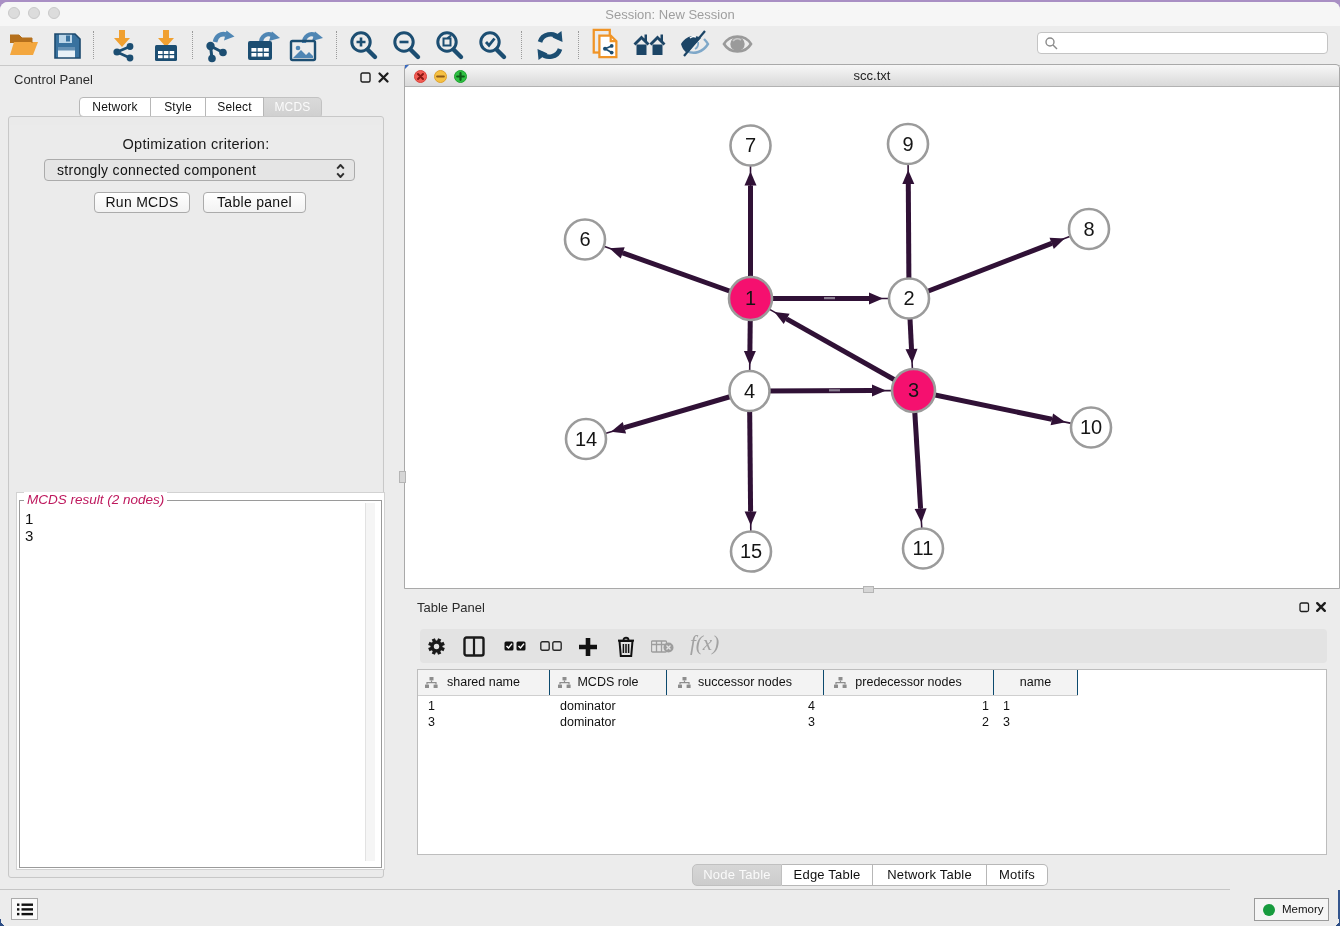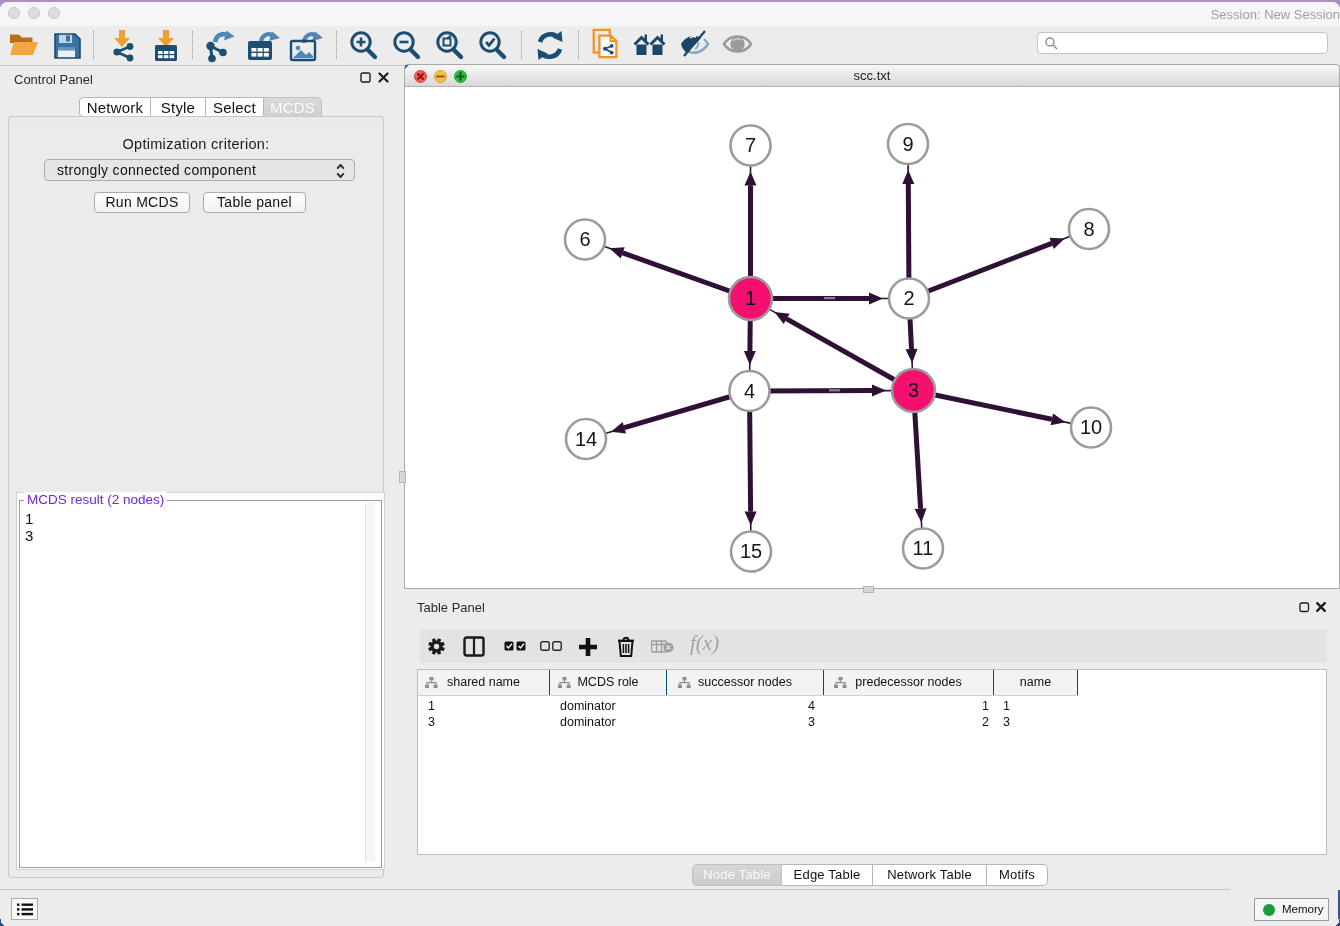--- a/index.html
+++ b/index.html
@@ -1,35 +1,35 @@
 <!DOCTYPE html>
 <html><head><meta charset="utf-8">
 <style>
 html,body{margin:0;padding:0;width:1340px;height:926px;overflow:hidden;}
 body{background:#a98fc4;font-family:"Liberation Sans",sans-serif;position:relative;}
 .abs{position:absolute;}
 #win{position:absolute;left:0;top:2px;width:1340px;height:924px;background:#ececec;border-radius:8px 8px 0 0;}
 #titlebar{position:absolute;left:0;top:2px;width:1340px;height:25px;background:#f6f6f6;border-radius:8px 8px 0 0;border-bottom:1px solid #d9d9d9;}
 .tl{position:absolute;top:5px;width:12px;height:12px;border-radius:50%;background:#dcdcdc;border:1px solid #c9c9c9;box-sizing:border-box;}
-#titletext{position:absolute;top:5px;left:0;width:100%;text-align:right;font-size:13px;color:#9e9e9e;}
+#titletext{position:absolute;top:5px;left:0;width:100%;text-align:center;font-size:13px;color:#9e9e9e;}
 #toolbar{position:absolute;left:0;top:26px;width:1340px;height:39px;background:#ececec;border-bottom:1px solid #c9c9c9;}
 .sep{position:absolute;top:5px;height:28px;width:0;border-left:1px dotted #9a9a9a;}
 .ticon{position:absolute;top:3px;}
 #search{position:absolute;left:1037px;top:6px;width:289px;height:20px;background:#fff;border:1px solid #c4c4c4;border-radius:4px;}
 
 #cptitle{position:absolute;left:14px;top:72px;font-size:13px;color:#2b2b2b;}
-.tab{position:absolute;top:97px;height:20px;box-sizing:border-box;background:#fff;border:1px solid #b7b7b7;color:#111;font-size:15px;font-weight:400;letter-spacing:0.2px;text-align:center;line-height:19px;}
+.tab{position:absolute;top:97px;height:20px;box-sizing:border-box;background:#fff;border:1px solid #b7b7b7;color:#111;font-size:12px;font-weight:400;letter-spacing:0.2px;text-align:center;line-height:19px;}
 #tabpane{position:absolute;left:8px;top:116px;width:376px;height:762px;background:#eaeaea;border:1px solid #c8c8c8;border-radius:3px;box-sizing:border-box;}
 #tabpane .inner{position:absolute;left:1px;top:8px;right:1px;bottom:1px;background:#ebebeb;}
 #optlabel{position:absolute;left:0;top:136px;width:392px;text-align:center;font-size:14.5px;color:#1a1a1a;letter-spacing:0.3px;}
 #combo{position:absolute;left:44px;top:159px;width:311px;height:22px;background:#e5e5e5;border:1px solid #ababab;border-radius:4px;box-sizing:border-box;font-size:14px;color:#111;line-height:20px;padding-left:12px;letter-spacing:0.3px;}
 .btn{position:absolute;top:192px;height:21px;background:linear-gradient(#ffffff,#f2f2f2);border:1px solid #ababab;border-radius:4px;box-sizing:border-box;font-size:14px;color:#111;text-align:center;line-height:19px;letter-spacing:0.3px;}
 #resultbox{position:absolute;left:16px;top:492px;width:367px;height:376px;background:#fff;border:1px solid #d2d2d2;}
 #fs{position:absolute;left:2px;top:7px;width:361px;height:366px;border:1px solid #9a9a9a;}
-#fslegend{position:absolute;left:4px;top:-9px;background:#fff;padding:0 3px;font-size:13.5px;color:#6d28d9;}
+#fslegend{position:absolute;left:4px;top:-9px;background:#fff;padding:0 3px;font-size:13.5px;color:#be185d;font-style:italic;}
 #fstext{position:absolute;left:5px;top:9px;font-size:15px;color:#111;line-height:17px;}
 #fsscroll{position:absolute;left:345px;top:2px;width:9px;height:358px;background:#f5f5f5;border-left:1px solid #e2e2e2;}
 
 #netwin{position:absolute;left:404px;top:64px;width:936px;height:525px;border:1px solid #a9a9a9;border-radius:4px 4px 0 0;box-sizing:border-box;}
 #nettitle{position:absolute;left:0;top:0;width:100%;height:21px;background:linear-gradient(#f7f7f7,#d9d9d9);border-bottom:1px solid #b2b2b2;border-radius:4px 4px 0 0;}
 #nettext{position:absolute;left:0;top:3px;width:100%;text-align:center;font-size:13px;color:#1d1d1d;}
 .mac{position:absolute;top:4.5px;width:13px;height:13px;border-radius:50%;box-sizing:border-box;}
 .mac svg{position:absolute;left:0;top:0;display:block;}
 #canvas{position:absolute;left:0;top:22px;width:934px;height:501px;background:#fff;}
 

